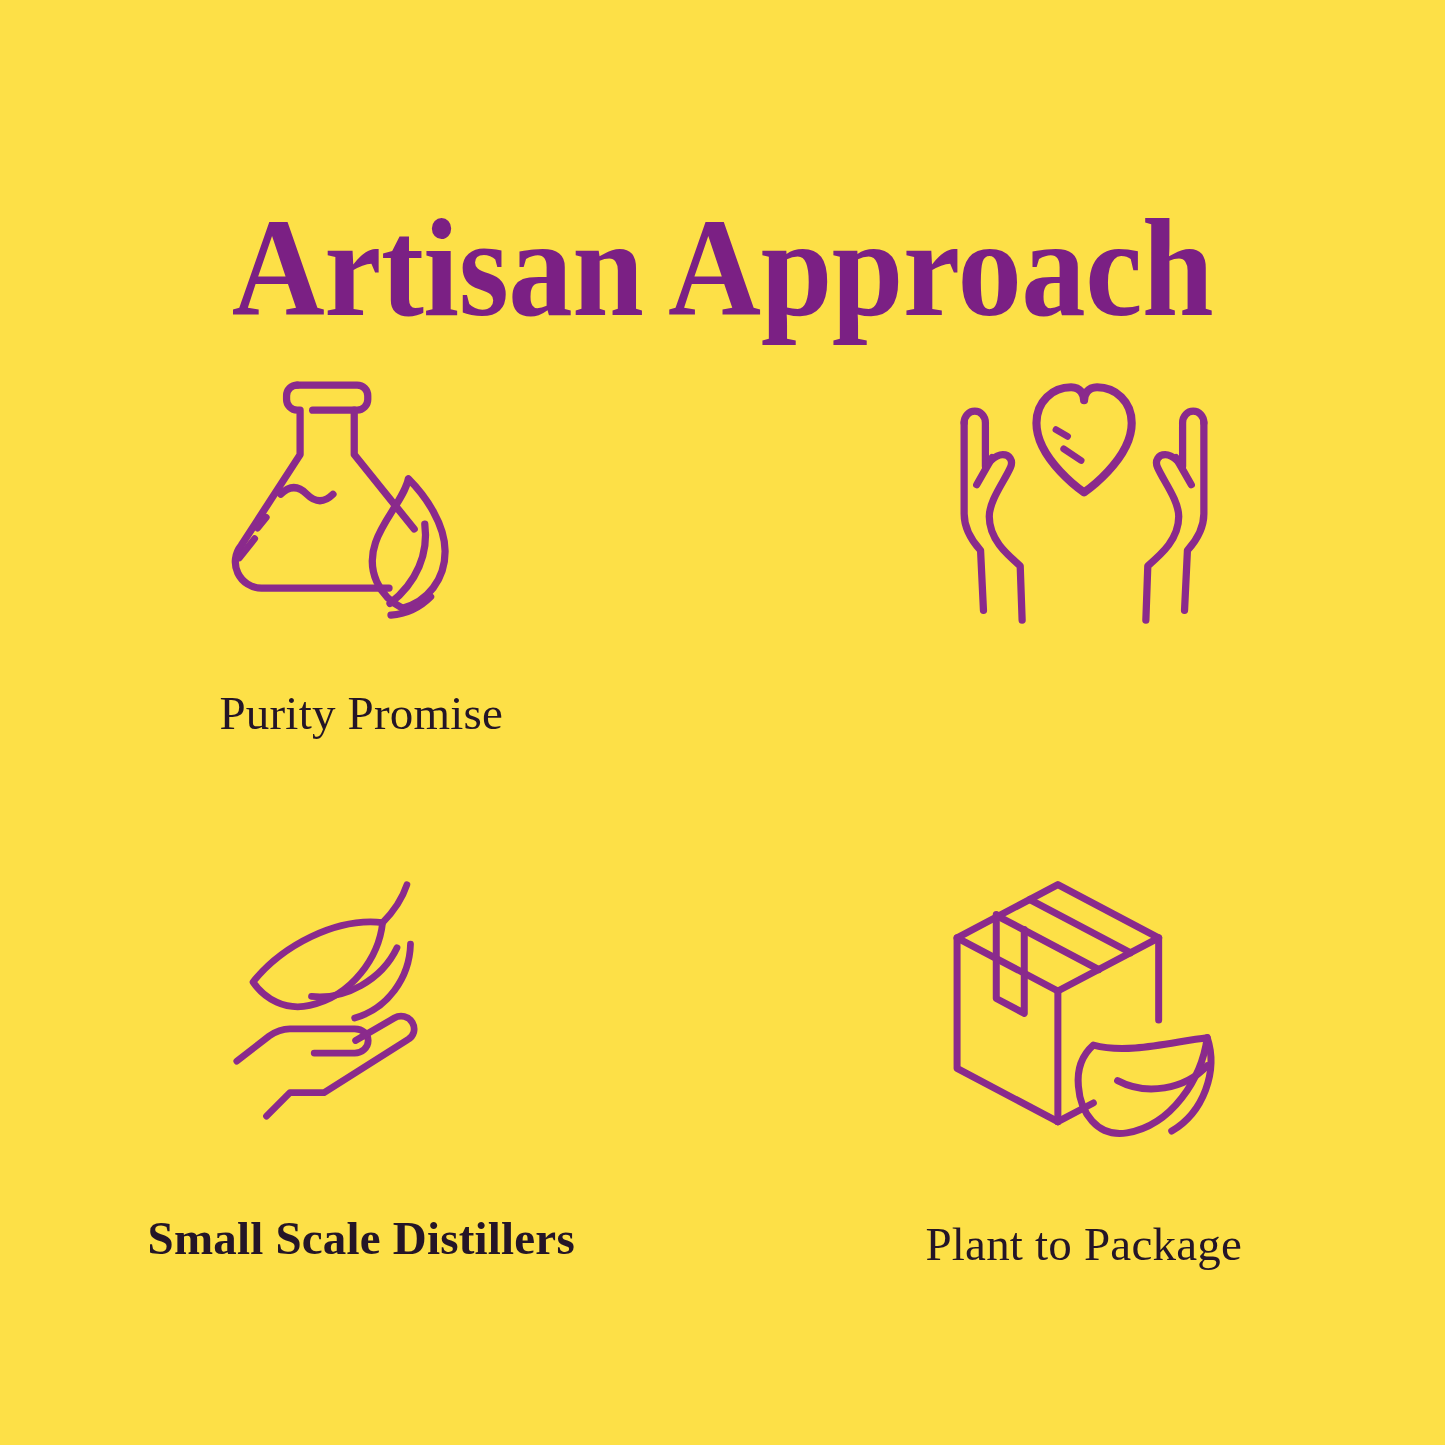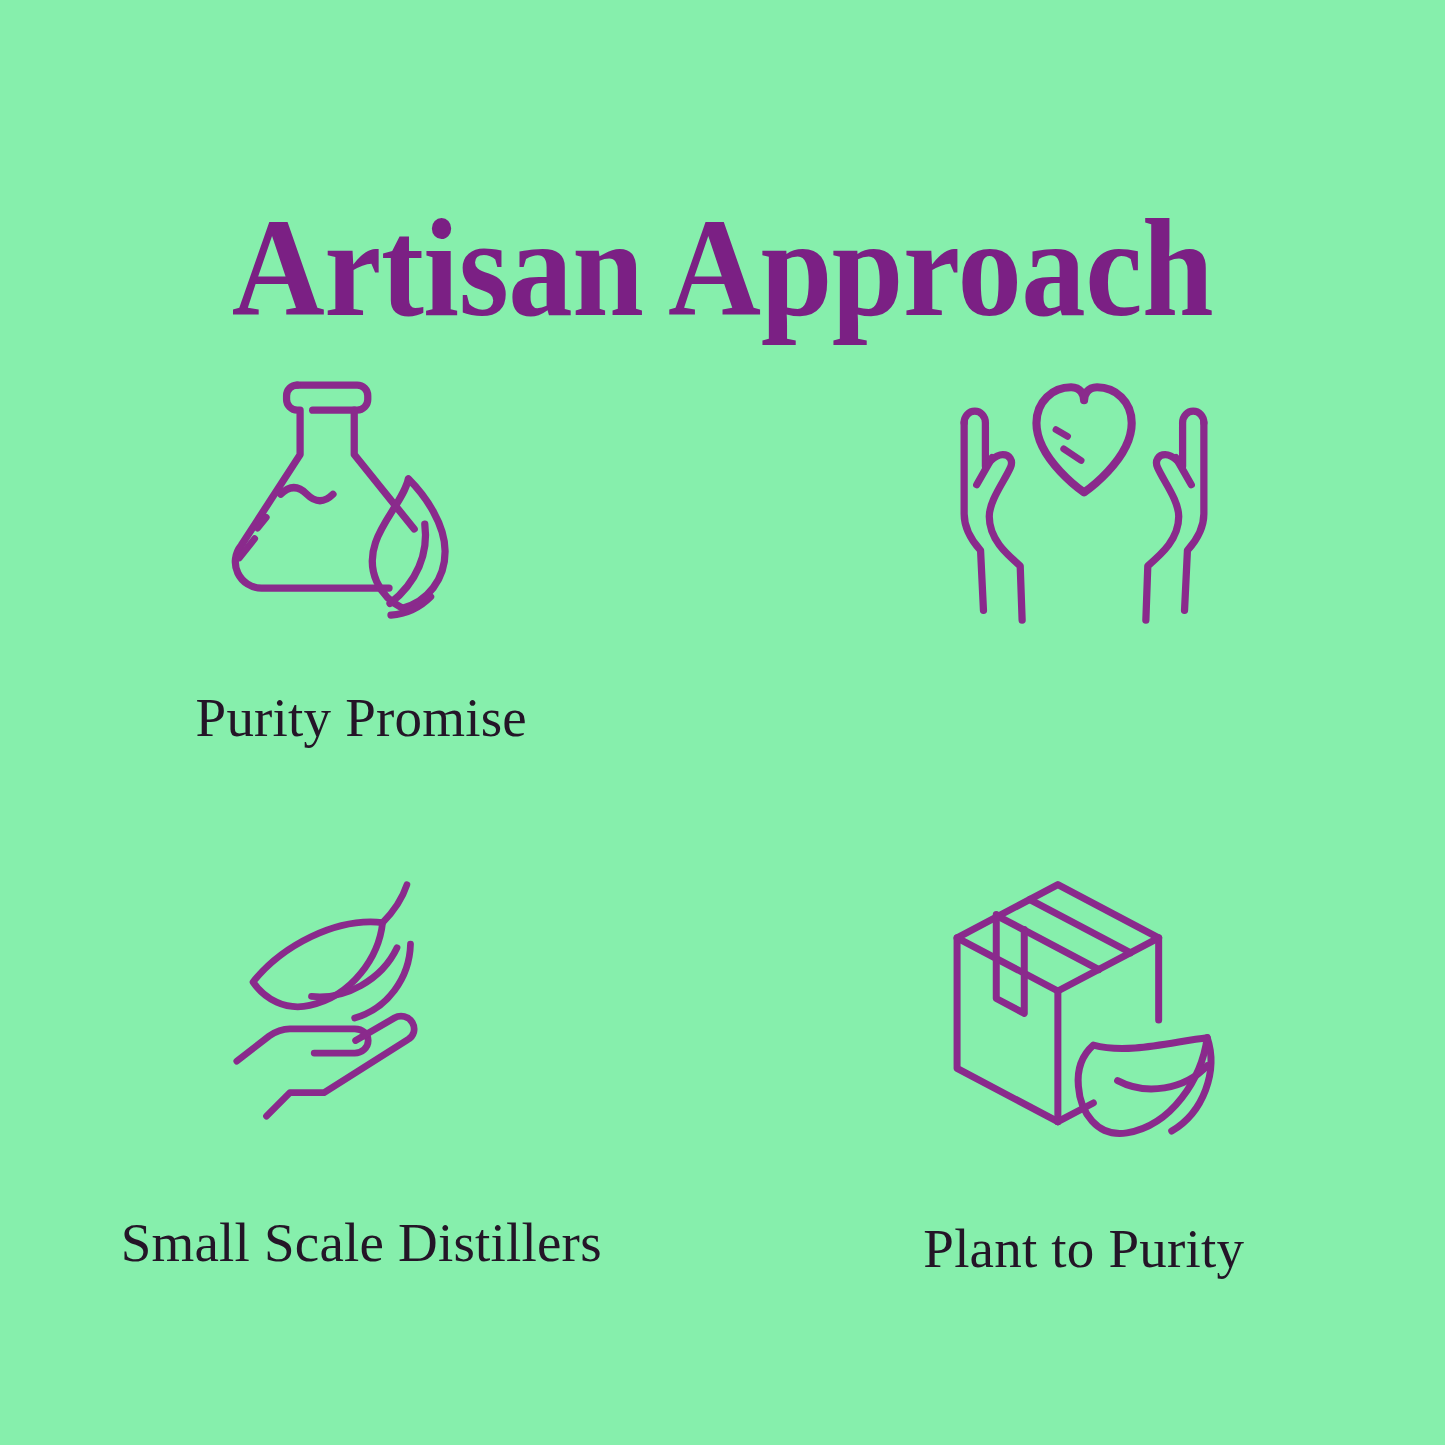--- a/index.html
+++ b/index.html
@@ -76,21 +76,21 @@
     overflow: visible;
   }
   .cell-r1c1 .icon-box { margin-top: 26px; }
   .cell-r1c2 .icon-box { margin-top: 30px; }
   .cell-r2c1 .icon-box { margin-top: 28px; height: 270px; }
   .cell-r2c2 .icon-box { margin-top: 24px; height: 280px; }
 
   .caption {
     font-family: "Liberation Serif", "DejaVu Serif", serif;
     font-weight: 400;
-    font-size: 55px;
+    font-size: 47px;
     line-height: 1.08;
     color: #241527;
     text-align: right;
     white-space: pre-line;
     letter-spacing: 0.2px;
   }
   .cell-r1c1 .caption { margin-top: 42px; }
   .cell-r1c2 .caption { margin-top: 38px; }
   .cell-r2c1 .caption { margin-top: 60px; }
   .cell-r2c2 .caption { margin-top: 60px; }
@@ -107,21 +107,21 @@
     fill: none;
     stroke: #8a2a8c;
     stroke-width: 7;
     stroke-linecap: round;
     stroke-linejoin: round;
   }
 </style>
 </head>
 <body style="background: rgb(247, 246, 245);">
 
-<div class="canvas" style="background: #86efac;">
+<div class="canvas" style="background: #fde047;">
 
   <div class="title-wrap">
     <h1 class="title" style="color: rgb(123, 32, 132);">Artisan Approach</h1>
   </div>
 
   <div class="grid">
 
     <div class="cell cell-r1c1">
       <div class="icon-box">
         <svg viewBox="0 0 300 300" xmlns="http://www.w3.org/2000/svg" aria-hidden="true">
@@ -175,21 +175,21 @@
 
           <path class="ico" d="M30 110 c32 -40 92 -72 144 -66 c-4 38 -34 82 -81 92 c-27 6 -50 -7 -63 -26 z" stroke="#8A2A8C"></path>
           <path class="ico" d="M174 44 c12 -12 22 -27 27 -42" stroke="#8A2A8C"></path>
           <path class="ico" d="M205 68 c-1 38 -26 72 -62 82" stroke="#8A2A8C"></path>
           <path class="ico" d="M95 126 c37 4 78 -18 95 -54" stroke="#8A2A8C"></path>
 
           <path class="ico" d="M12 198 l36 -28 c7 -5 14 -8 23 -8 h72 c9 0 15 6 15 13 c0 8 -7 14 -15 14 h-45" stroke="#8A2A8C"></path>
           <path class="ico" d="M144 175 l43 -25 c7 -4 16 -2 20 5 c4 7 2 15 -5 19 l-93 59 h-38 l-26 26" stroke="#8A2A8C"></path>
         </svg>
       </div>
-      <div class="caption" style="color: rgb(36, 21, 39);">Small Scale Distillers</div>
+      <div class="caption" style="color: rgb(36, 21, 39); font-weight: bold;">Small Scale Distillers</div>
     </div>
 
     <div class="cell cell-r2c2">
       <div class="icon-box">
         <svg viewBox="0 0 300 300" xmlns="http://www.w3.org/2000/svg" aria-hidden="true">
 
           <path class="ico" d="M14 63 L122 6 L230 63 L122 120 Z" stroke="#8A2A8C"></path>
 
           <path class="ico" d="M58 40 L166 97" stroke="#8A2A8C"></path>
           <path class="ico" d="M92 22 L200 79" stroke="#8A2A8C"></path>
@@ -201,17 +201,17 @@
           <path class="ico" d="M122 120 v140" stroke="#8A2A8C"></path>
           <path class="ico" d="M122 260 l38 -20" stroke="#8A2A8C"></path>
 
           <path class="ico" d="M56 38 v90 l30 16 v-90" stroke="#8A2A8C"></path>
 
           <path class="ico" d="M160 178 c38 10 86 -4 122 -8 c-6 44 -38 94 -86 102 c-32 5 -50 -22 -52 -50 c-2 -22 7 -36 16 -44 z" stroke="#8A2A8C"></path>
           <path class="ico" d="M282 170 c12 36 -4 80 -38 100" stroke="#8A2A8C"></path>
           <path class="ico" d="M186 216 c30 16 72 10 96 -16" stroke="#8A2A8C"></path>
         </svg>
       </div>
-      <div class="caption" style="color: rgb(36, 21, 39);">Plant to Purity</div>
+      <div class="caption" style="color: rgb(36, 21, 39);">Plant to Package</div>
     </div>
 
   </div>
 </div>
 
 </body></html>

